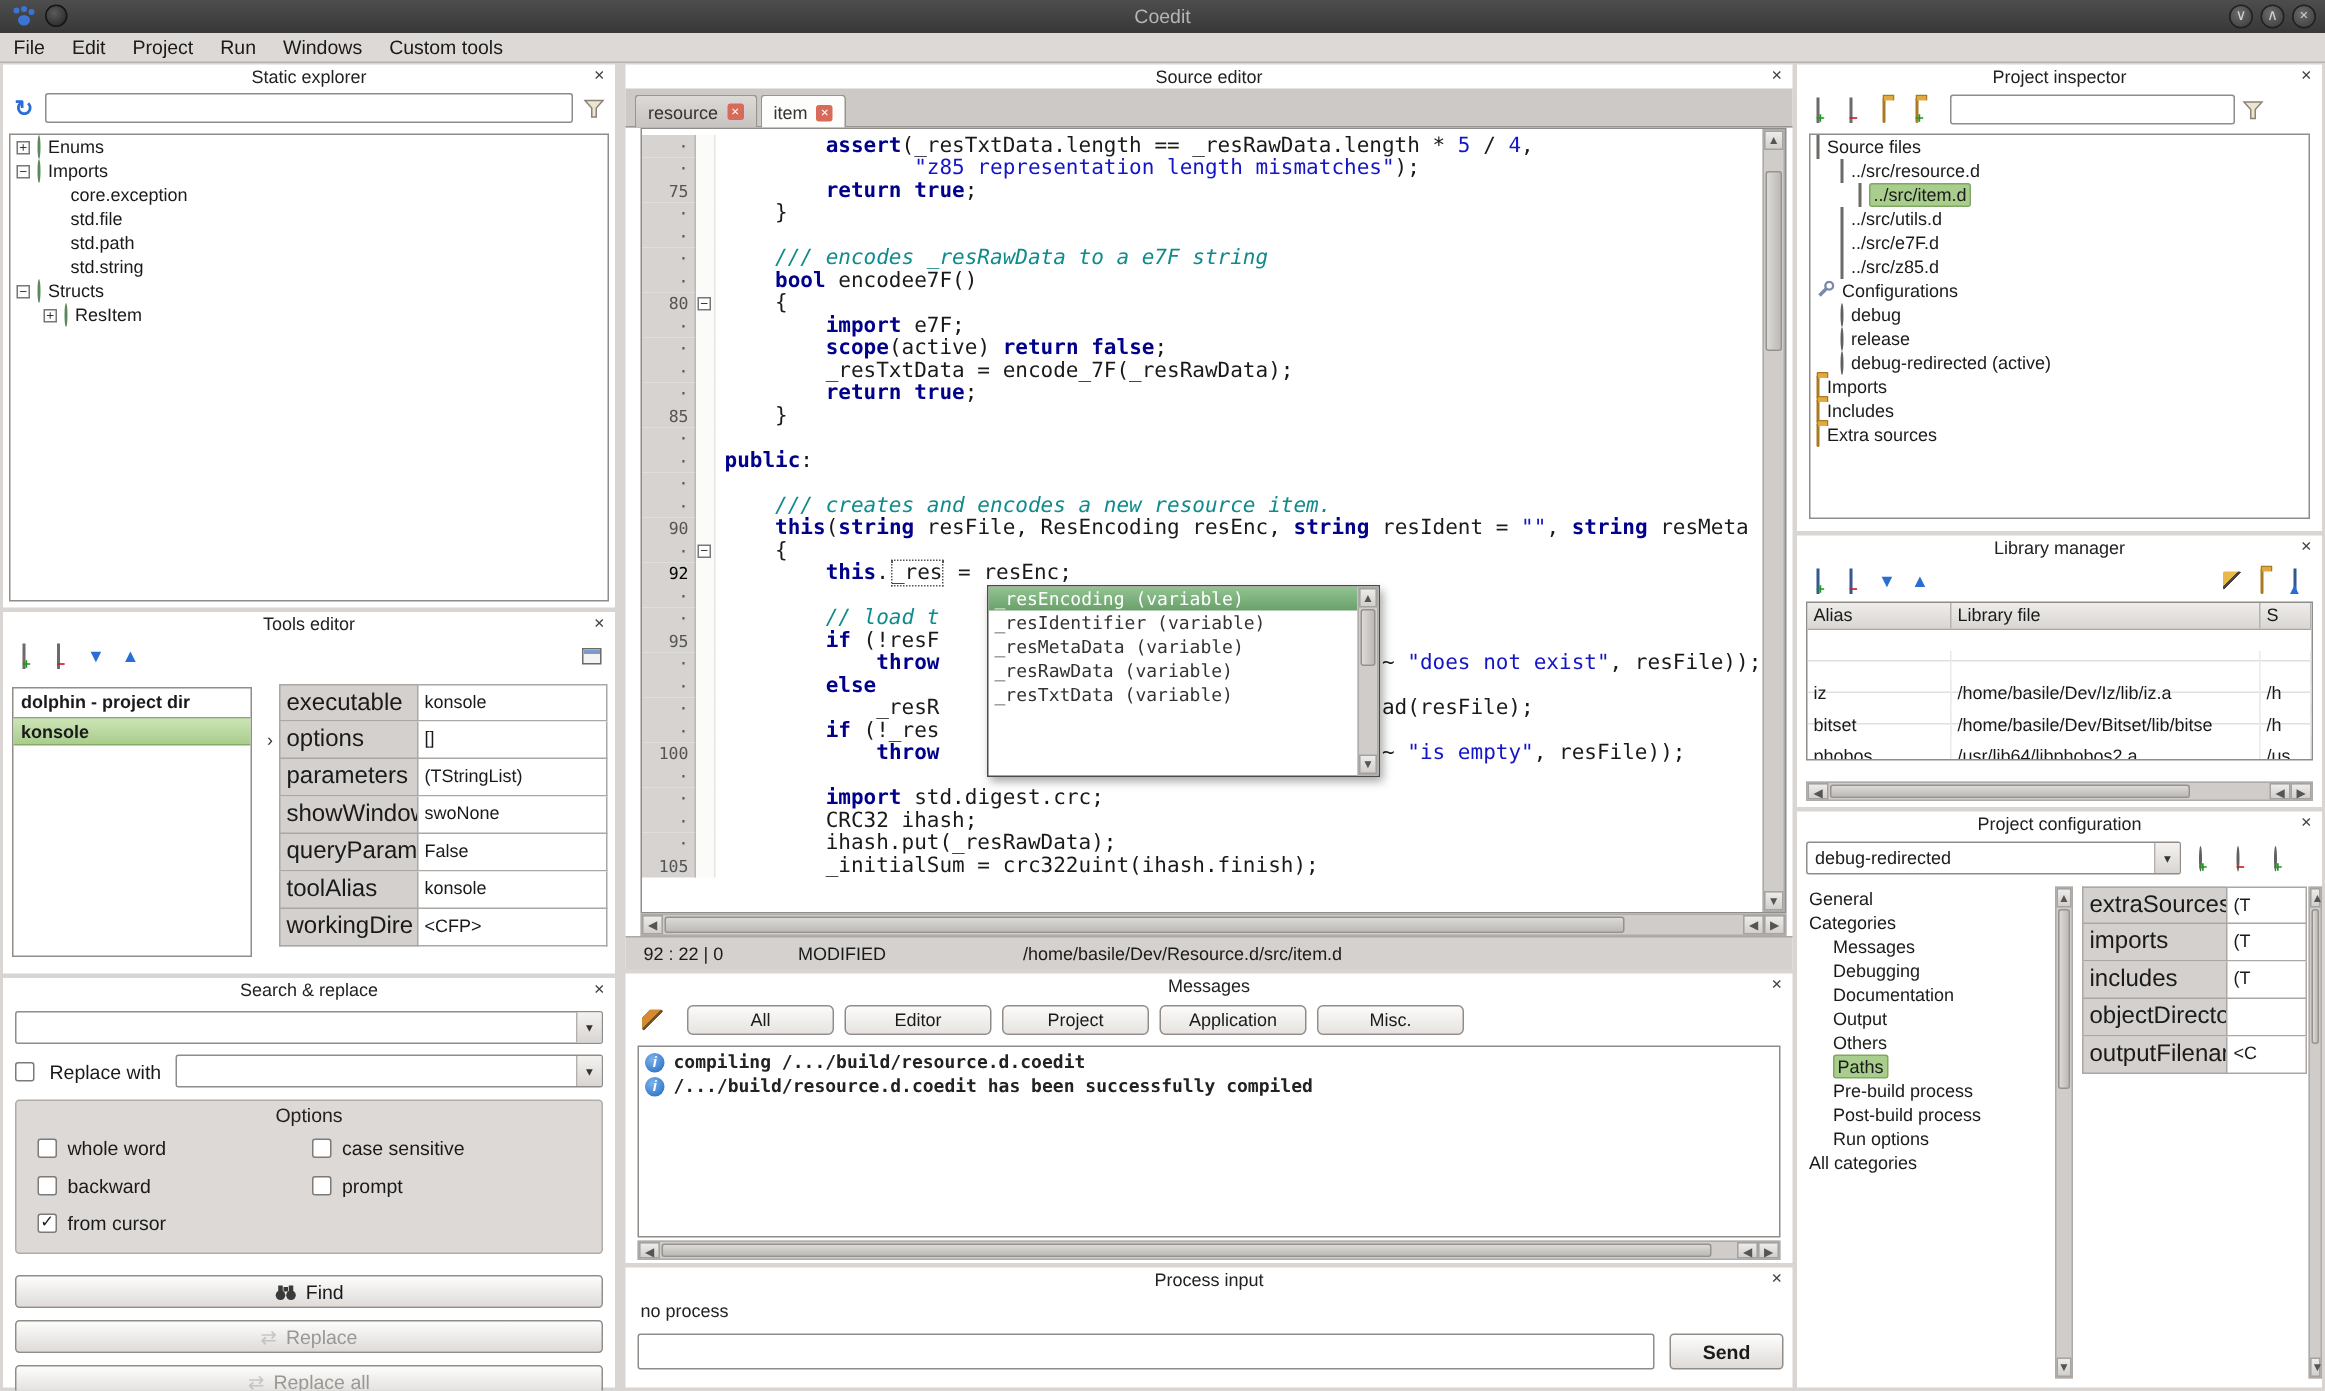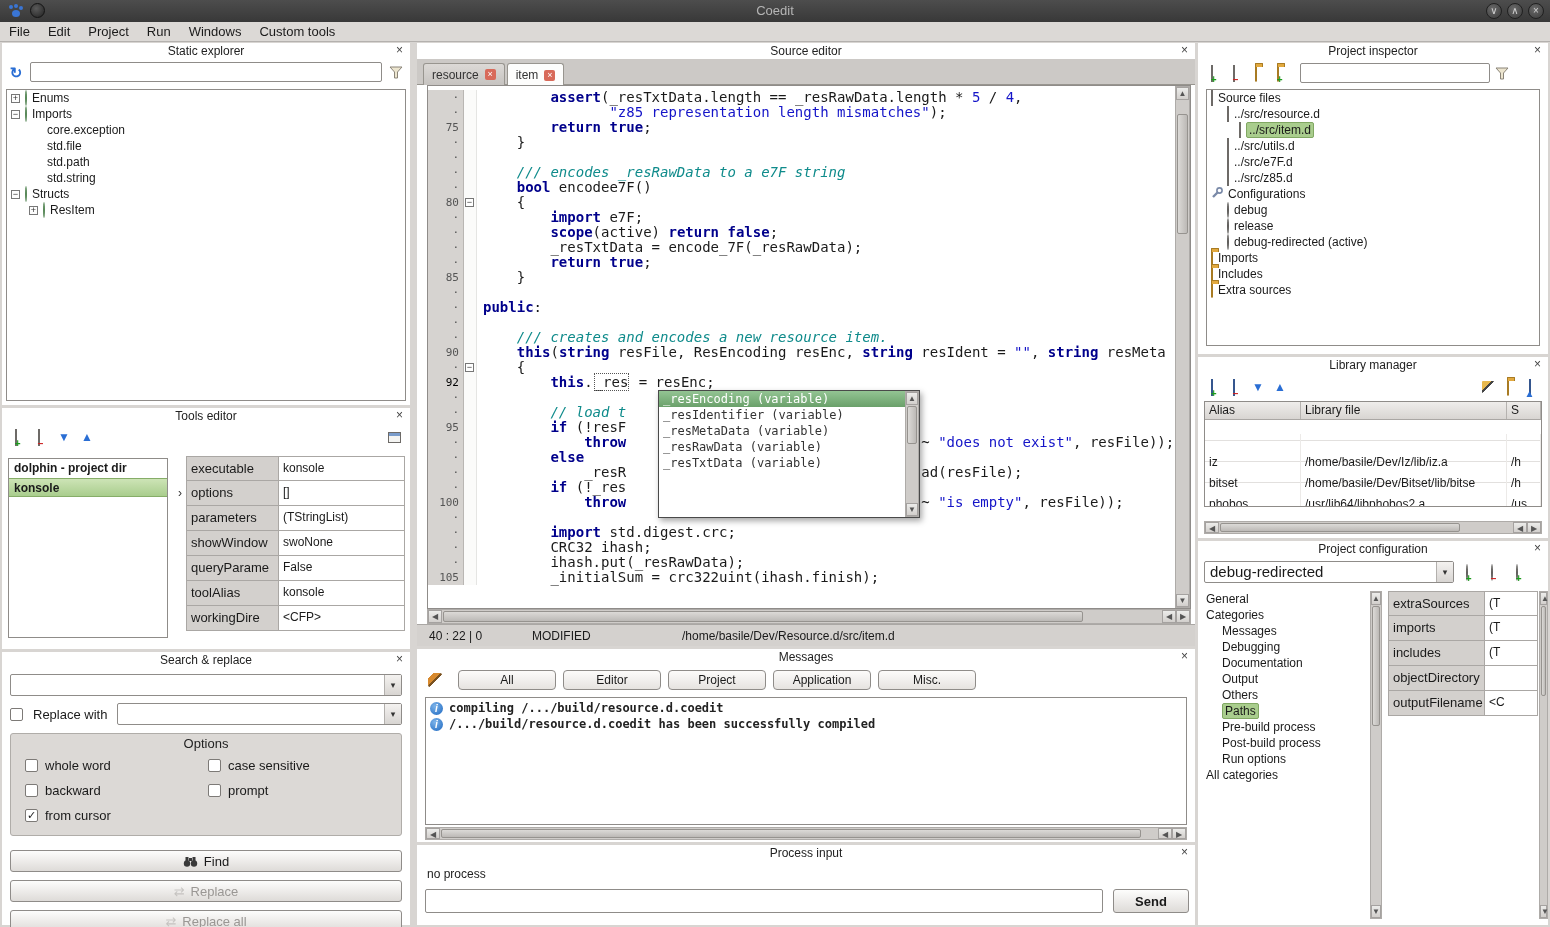--- a/index.html
+++ b/index.html
@@ -31,21 +31,21 @@
   .menu-item { display:inline-block; padding:0 9px; line-height:19px; font-size:13px; color:#1a1a1a; }
   
   .panel { position:absolute; background:#ffffff; }
   .phead { height:16px; line-height:16px; text-align:center; font-size:12px; color:#222; position:relative; }
   .pclose { position:absolute; right:4px; top:1px; width:13px; height:13px; line-height:13px;
     text-align:center; font-size:12px; color:#444; }
   
   .tinput { background:#fff; border:1px solid #8f8c89; border-radius:2px; height:20px;
     font-family:"Liberation Sans",sans-serif; font-size:12px; padding:0 4px; }
   .combo { position:relative; background:#fff; border:1px solid #8f8c89; border-radius:2px; height:22px; }
-  .combo .cval { display:block; line-height:20px; padding:0 22px 0 5px; font-size:15px;
+  .combo .cval { display:block; line-height:20px; padding:0 22px 0 5px; font-size:12px;
     white-space:nowrap; overflow:hidden; }
   .combo .carrow { position:absolute; right:0; top:0; bottom:0; width:17px;
     border-left:1px solid #b3b0ad; background:linear-gradient(#f4f2f0,#d8d5d2);
     font-size:9px; line-height:20px; text-align:center; color:#333; }
   .btn { display:flex; align-items:center; justify-content:center; gap:6px;
     background:linear-gradient(#fdfdfc,#dedbd8); border:1px solid #8f8c89; border-radius:3px;
     font-size:13px; color:#1a1a1a; }
   .btn.disabled { color:#9a9794; }
   .btn.disabled svg, .btn.disabled .bico { opacity:.45; }
   .tbtn { display:inline-flex; align-items:center; justify-content:center;
@@ -109,21 +109,21 @@
   .te-toolbar { display:flex; align-items:center; gap:3px; padding:3px 6px; }
   .te-spacer { flex:1; }
   #tools-list { position:absolute; left:6px; top:50px; width:160px; height:180px;
     background:#fff; border:1px solid #8f8c89; font-size:12px; }
   .tl-item { height:19px; line-height:19px; padding:0 5px; white-space:nowrap;font-weight:bold; }
   .tl-item.selected { background:linear-gradient(#cde4b6,#a9cd8d); border-top:1px solid #86ad68; border-bottom:1px solid #86ad68; }
   #tools-grid { position:absolute; left:172px; top:48px; right:5px; }
   .pg-row { display:flex; height:25px; }
   .pg-marker { width:12px; font-size:12px; line-height:24px; color:#333; text-align:center; flex:none; }
   .pg-name { width:92px; flex:none; background:#d3d0cd; border:1px solid #aaa7a4; border-right:none;
-    font-size:13px; line-height:23px; padding:0 4px; white-space:nowrap; overflow:hidden; }
+    font-size:16px; line-height:23px; padding:0 4px; white-space:nowrap; overflow:hidden; }
   .pg-val { flex:1; background:#fff; border:1px solid #aaa7a4; font-size:12px; line-height:23px;
     padding:0 4px; white-space:nowrap; overflow:hidden; }
   .pg-row + .pg-row .pg-name, .pg-row + .pg-row .pg-val { border-top:none; }
   
   #p-search { left:2px; top:652px; width:408px; height:273px; }
   .sr-body { padding:6px 8px; }
   .sr-row { display:flex; align-items:center; gap:10px; margin-top:7px; }
   .sr-row .combo { flex:1; }
   .optbox { margin-top:8px; border:1px solid #b0ada9; border-radius:3px; background:#dcd9d6; }
   .optbox-title { text-align:center; font-size:13px; line-height:20px; color:#222; }
@@ -627,21 +627,21 @@
   </div>
   <div class="sbar ed-hscroll">
     <span class="sarr">◀</span>
     <span class="strack">
         <span class="sthumb" style="left:1px; width:640px;"></span>
       </span>
     <span class="sarr">◀</span>
     <span class="sarr">▶</span>
   </div>
   <div class="ed-status">
-    <span style="left:12px;">40 : 22 | 0</span>
+    <span style="left:12px;">92 : 22 | 0</span>
     <span style="left:115px;">MODIFIED</span>
     <span style="left:265px;">/home/basile/Dev/Resource.d/src/item.d</span>
   </div>
 </div>
 
 <div class="panel" id="p-messages">
   <div class="phead">
     <span>Messages</span>
     <span class="pclose">×</span>
   </div>

